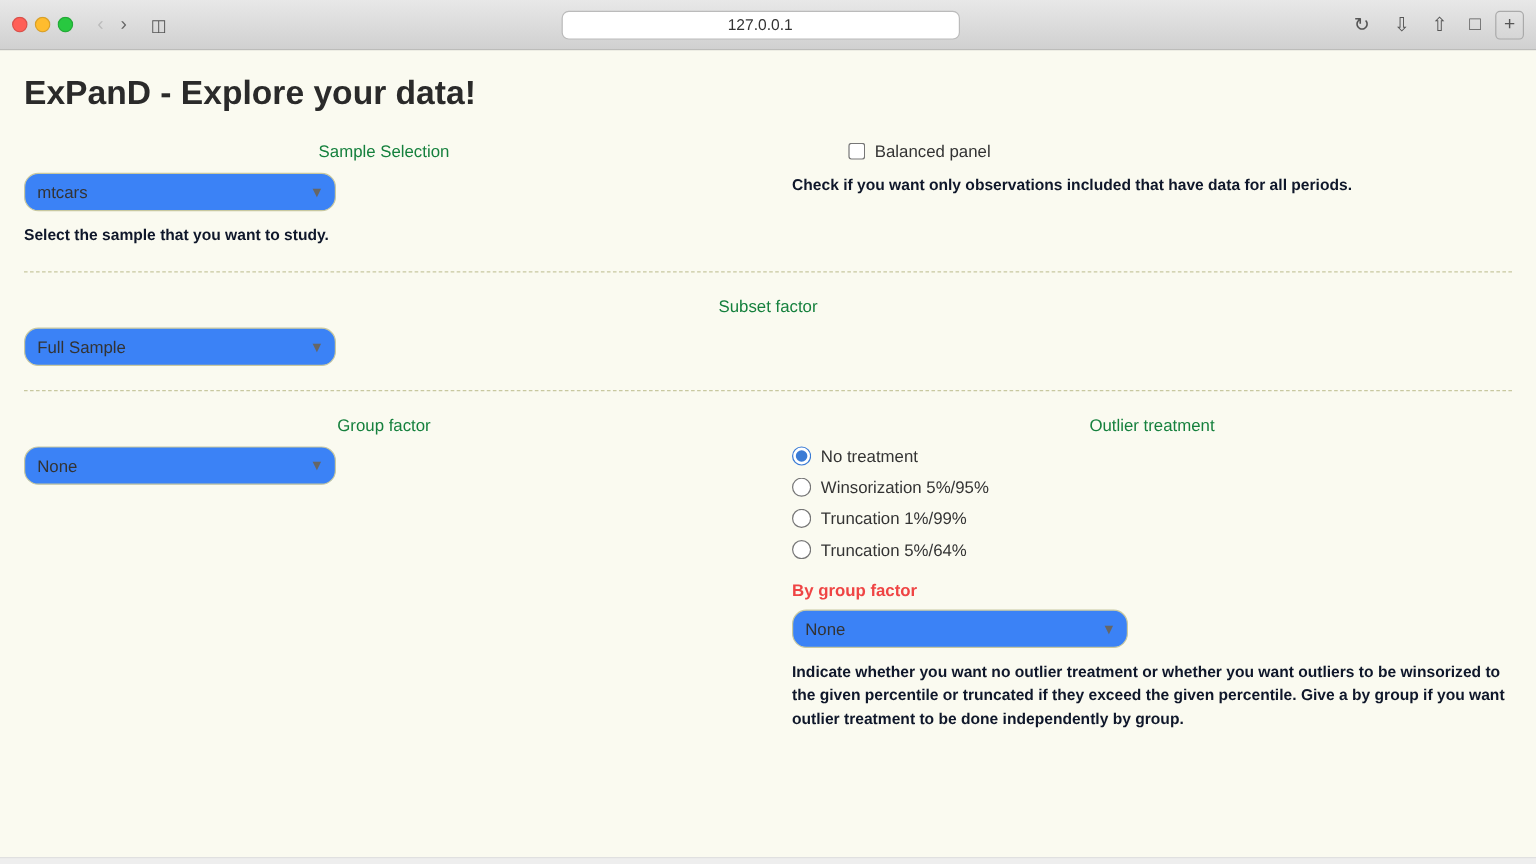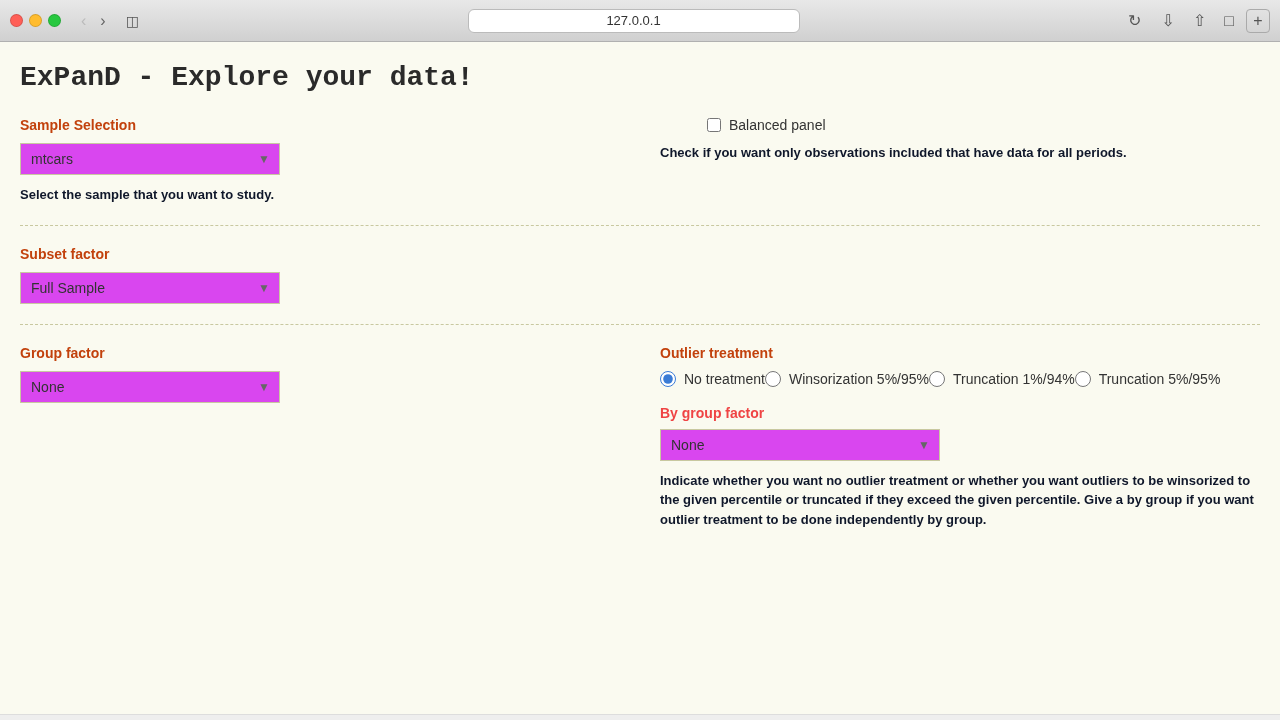--- a/index.html
+++ b/index.html
@@ -120,40 +120,40 @@
       padding: 20px 20px;
       background: #fafaf0;
       min-height: calc(100vh - 42px);
     }
 
     .page-title {
       font-size: 28px;
       font-weight: bold;
       color: #2a2a2a;
       margin-bottom: 24px;
-      font-family: Liberation Mono, monospace;
     }
 
     .divider {
       border: none;
       border-top: 1px dashed #c8c8a0;
       margin: 20px 0;
     }
 
     .two-col {
       display: grid;
       grid-template-columns: 1fr 1fr;
       gap: 40px;
     }
 
     .section-label {
       font-size: 14px;
-      font-weight: 700;
-      color: #c2410c;
+      font-weight: 400;
+      color: #15803d;
       margin-bottom: 10px;
+      text-align: center;
     }
 
     .section-description {
       font-size: 13px;
       color: #0f172a;
       margin-top: 10px;
       line-height: 1.5;
       font-weight: bold;
     }
 
@@ -162,22 +162,22 @@
       display: inline-block;
       width: 260px;
     }
 
     .select-wrapper select {
       appearance: none;
       -webkit-appearance: none;
       width: 100%;
       padding: 7px 30px 7px 10px;
       border: 1px solid #c8c8a0;
-      border-radius: 0;
-      background: #d946ef;
+      border-radius: 12px;
+      background: #3b82f6;
       font-size: 14px;
       color: #333;
       cursor: pointer;
       outline: none;
     }
 
     .select-arrow {
       position: absolute;
       right: 10px;
       top: 50%;
@@ -196,20 +196,22 @@
     }
 
     .checkbox-row input[type="checkbox"] {
       width: 14px;
       height: 14px;
       cursor: pointer;
     }
 
     .radio-group {
       display: flex;
+      flex-direction: column;
+      gap: 10px;
       margin-top: 8px;
     }
 
     .radio-row {
       display: flex;
       align-items: center;
       gap: 8px;
     }
 
     .radio-row input[type="radio"] {
@@ -348,26 +350,26 @@
         </div>
 
 
         <div class="radio-row">
           <input type="radio" name="outlier" id="winsorization-5-95" style="">
           <label for="winsorization-5-95">Winsorization 5%/95%</label>
         </div>
 
         <div class="radio-row">
           <input type="radio" name="outlier" id="truncation-1-99" style="">
-          <label for="truncation-1-99">Truncation 1%/94%</label>
+          <label for="truncation-1-99">Truncation 1%/99%</label>
         </div>
 
         <div class="radio-row">
           <input type="radio" name="outlier" id="truncation-5-95" style="">
-          <label for="truncation-5-95">Truncation 5%/95%</label>
+          <label for="truncation-5-95">Truncation 5%/64%</label>
         </div>
 
       </div>
 
       
       <div class="by-group-label">By group factor</div>
       <div class="select-wrapper wide">
         <select>
           <option>None</option>
         </select>

